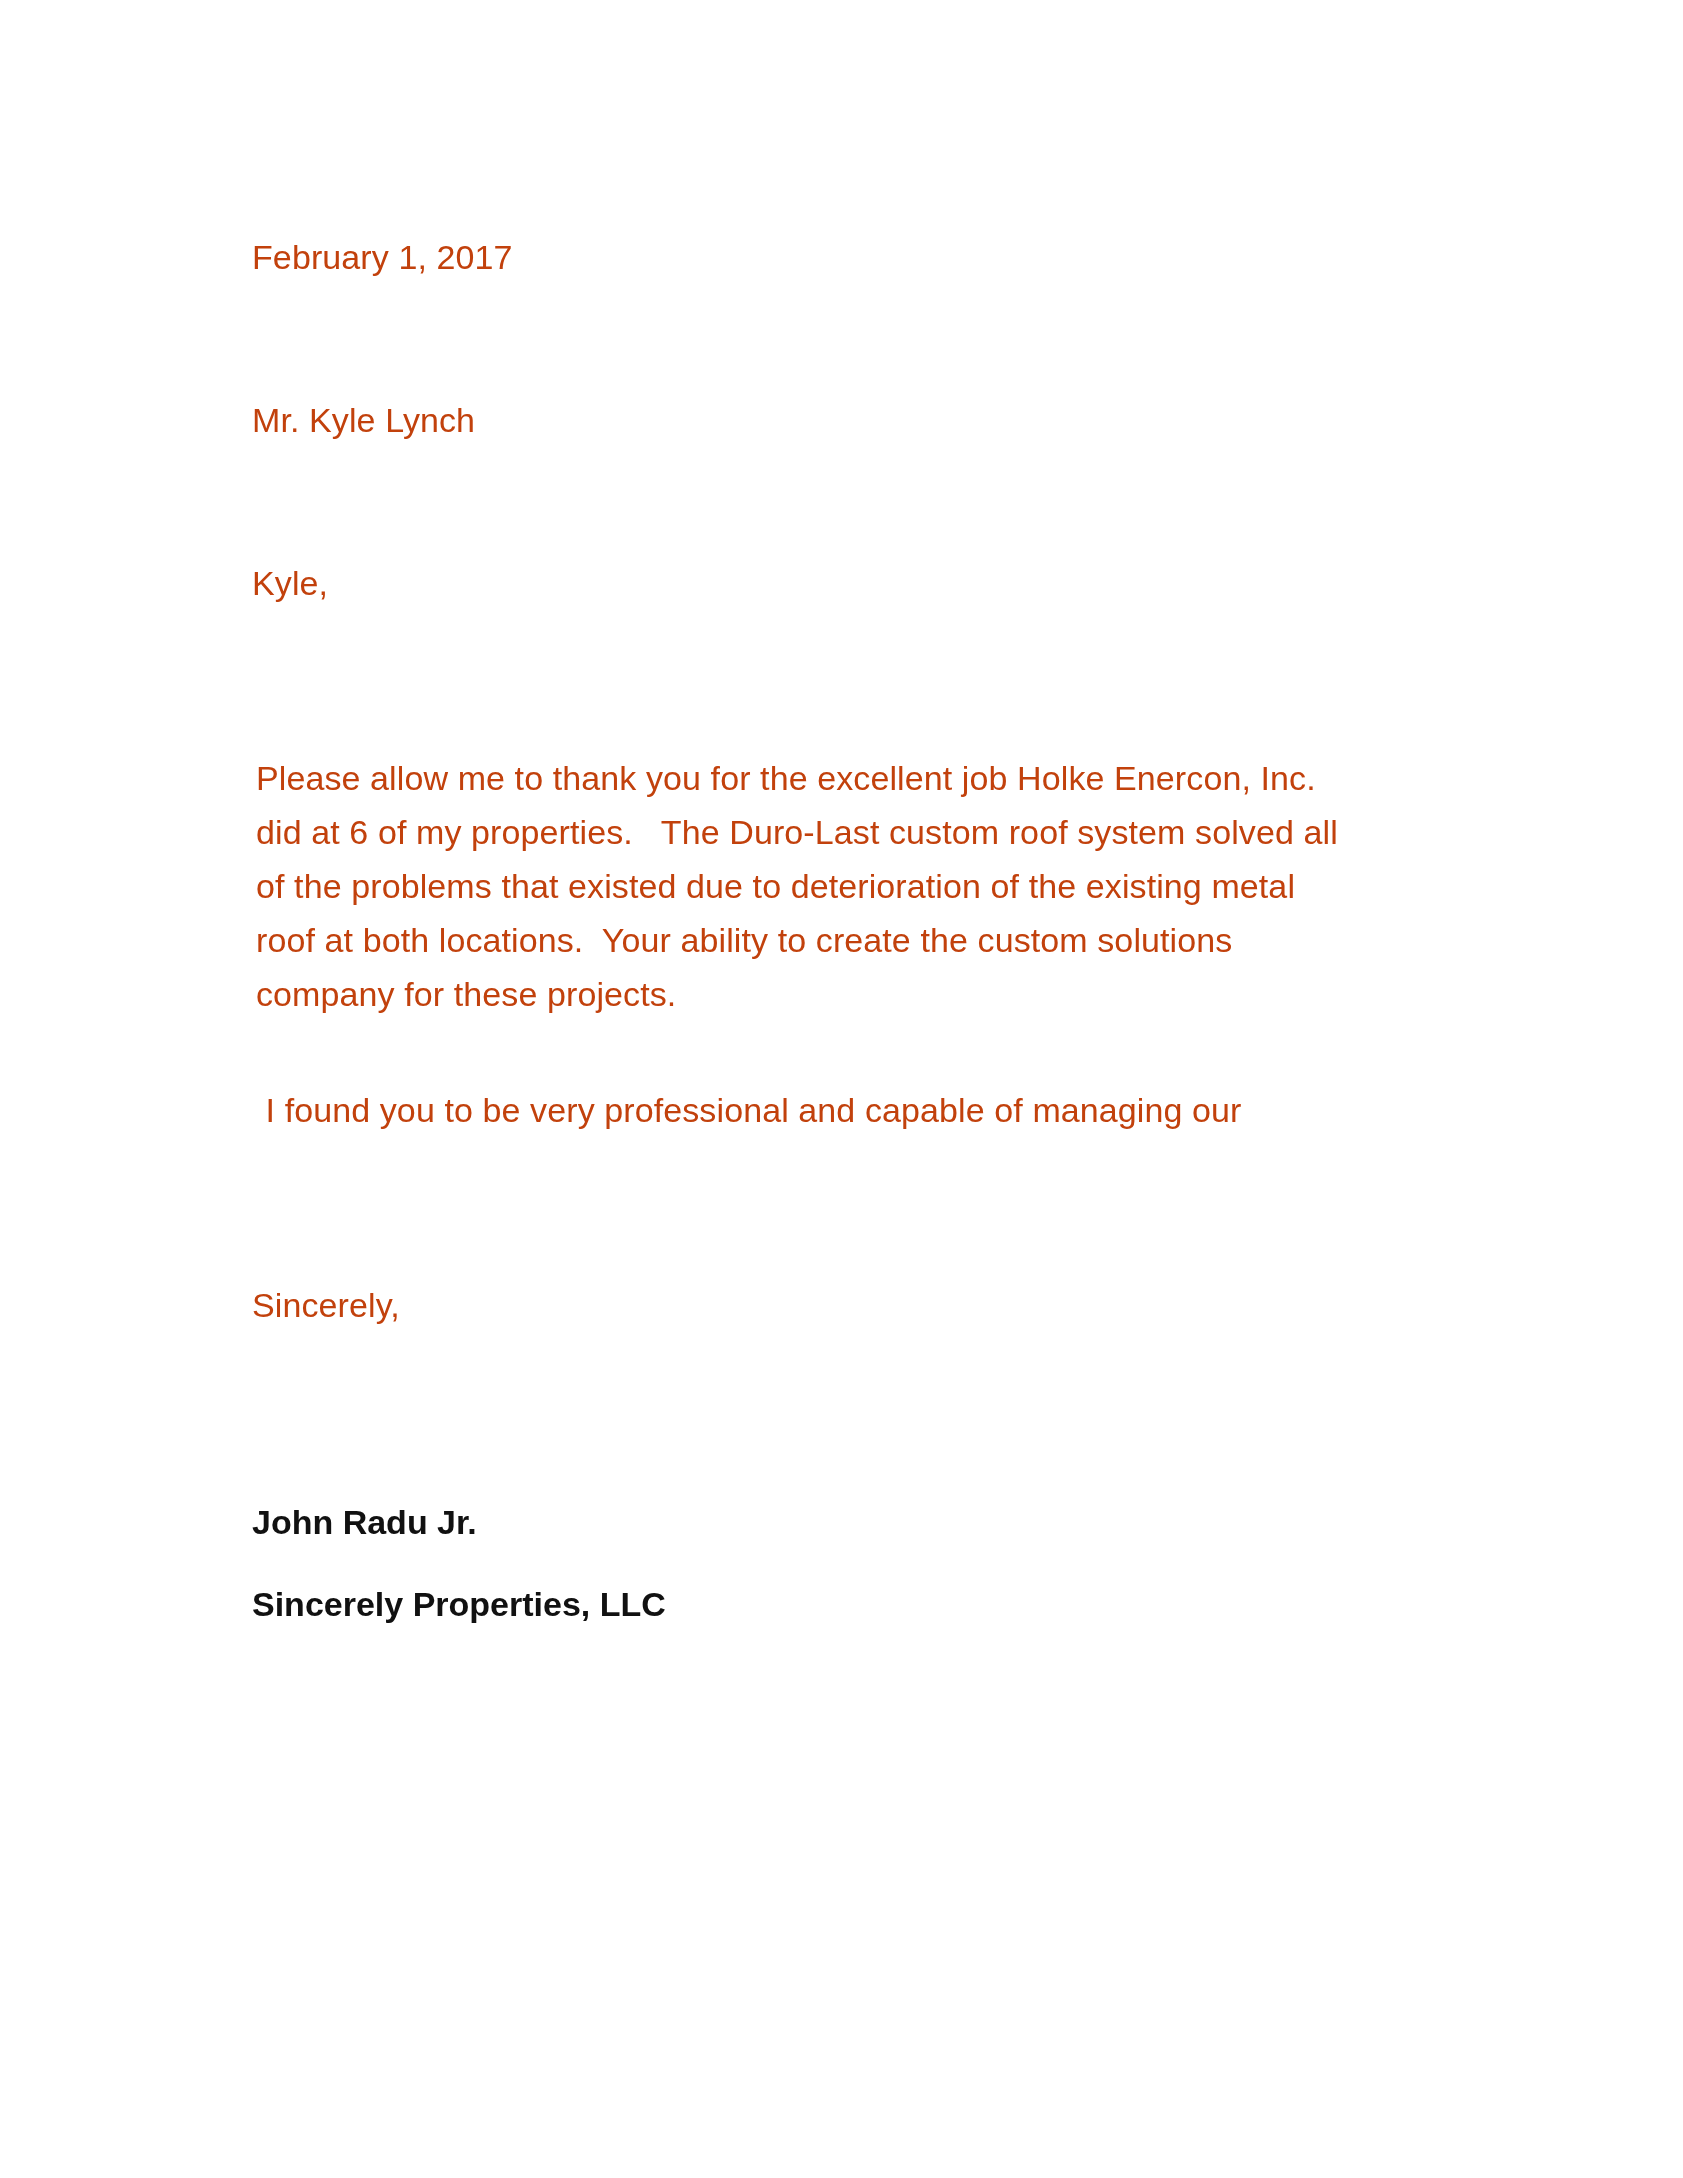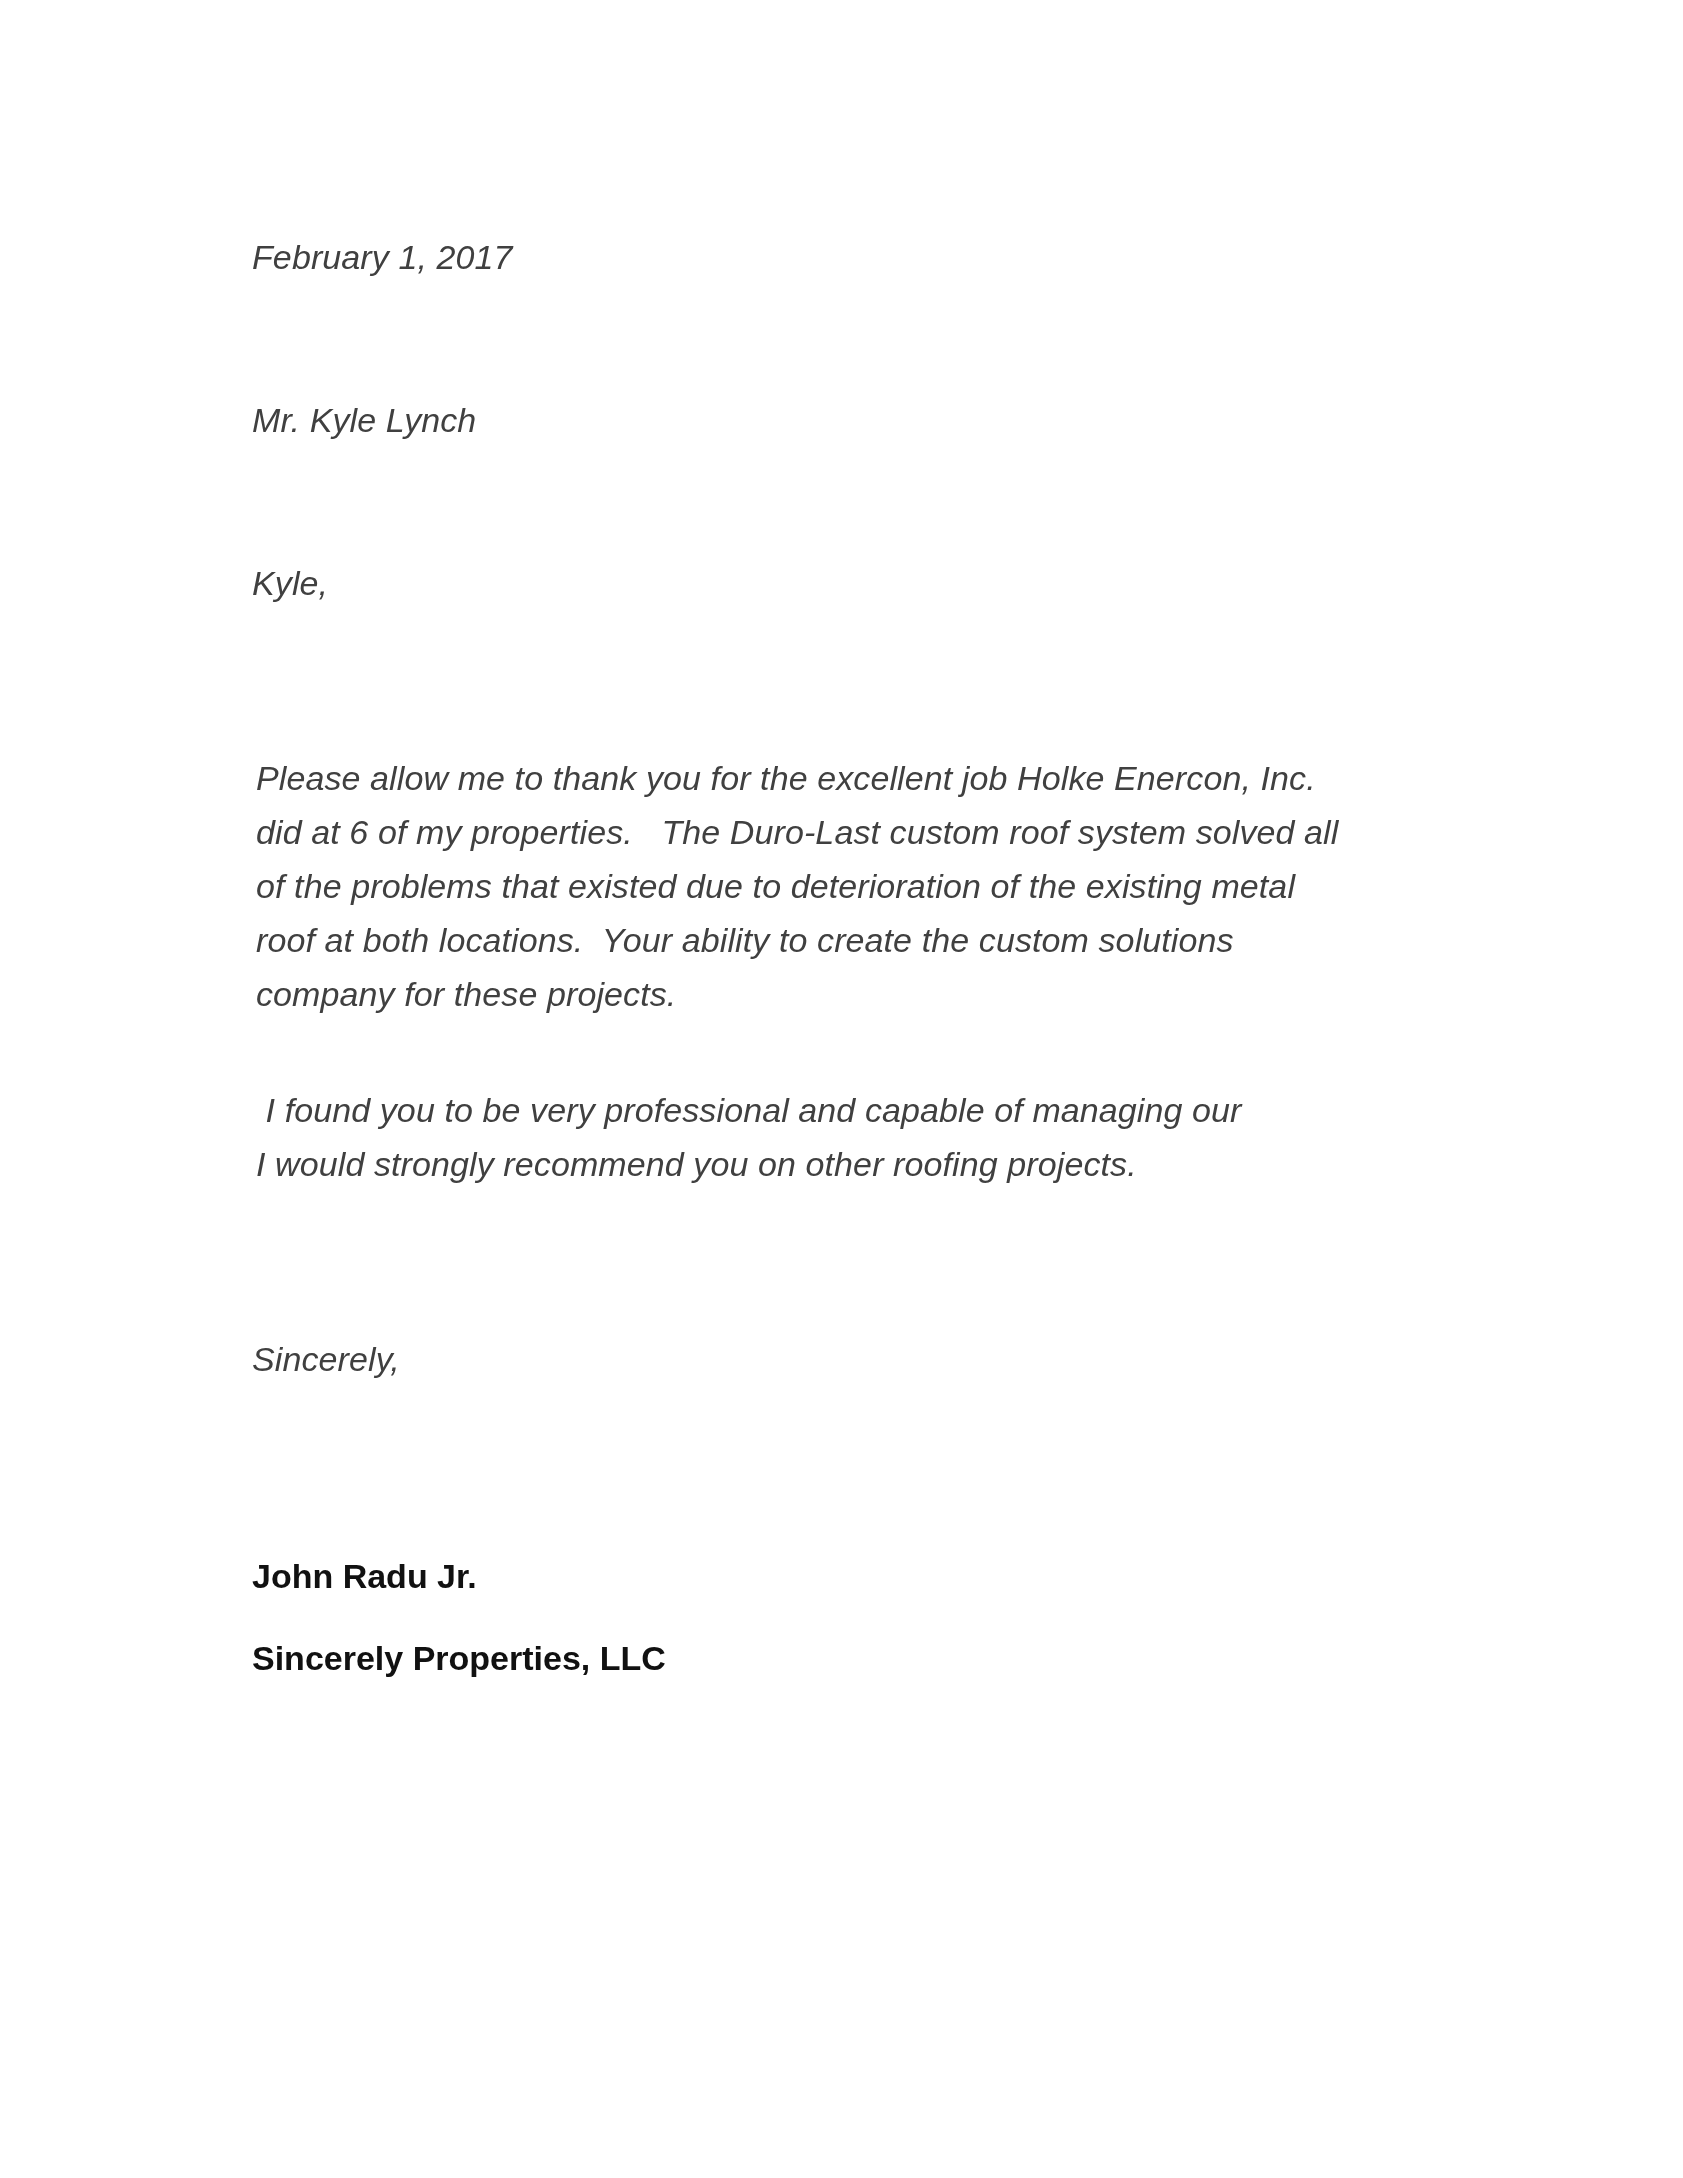--- a/index.html
+++ b/index.html
@@ -27,23 +27,22 @@
     position: absolute;
     left: 252px;
     top: 230px;
     width: 1139px;
   }
 
   .line {
     font-size: 34px;
     line-height: 54px;
     letter-spacing: 0.1px;
-    color: #404040;
+    color: #c2410c;
     white-space: pre-wrap;
-    font-style: italic;
   }
 
   .date-block {
     margin: 0 0 0 0;
     height: 54px;
   }
 
   .spacer-lg { height: 109px; }
   .spacer-sm { height: 54px; }
   .spacer-xs { height: 28px; }
@@ -91,21 +90,20 @@
       <div class="line">did at 6 of my properties.   The Duro-Last custom roof system solved all</div>
       <div class="line">of the problems that existed due to deterioration of the existing metal</div>
       <div class="line">roof at both locations.  Your ability to create the custom solutions</div>
       <div class="line">company for these projects.</div>
     </div>
 
     <div class="spacer-sm"></div>
 
     <div class="para">
       <div class="line"> I found you to be very professional and capable of managing our</div>
-      <div class="line">I would strongly recommend you on other roofing projects.</div>
     </div>
 
     <div class="spacer-lg"></div>
     <div class="spacer-xs"></div>
 
     <div class="closing-block">
       <div class="line">Sincerely,</div>
     </div>
 
     <div class="spacer-lg"></div>

